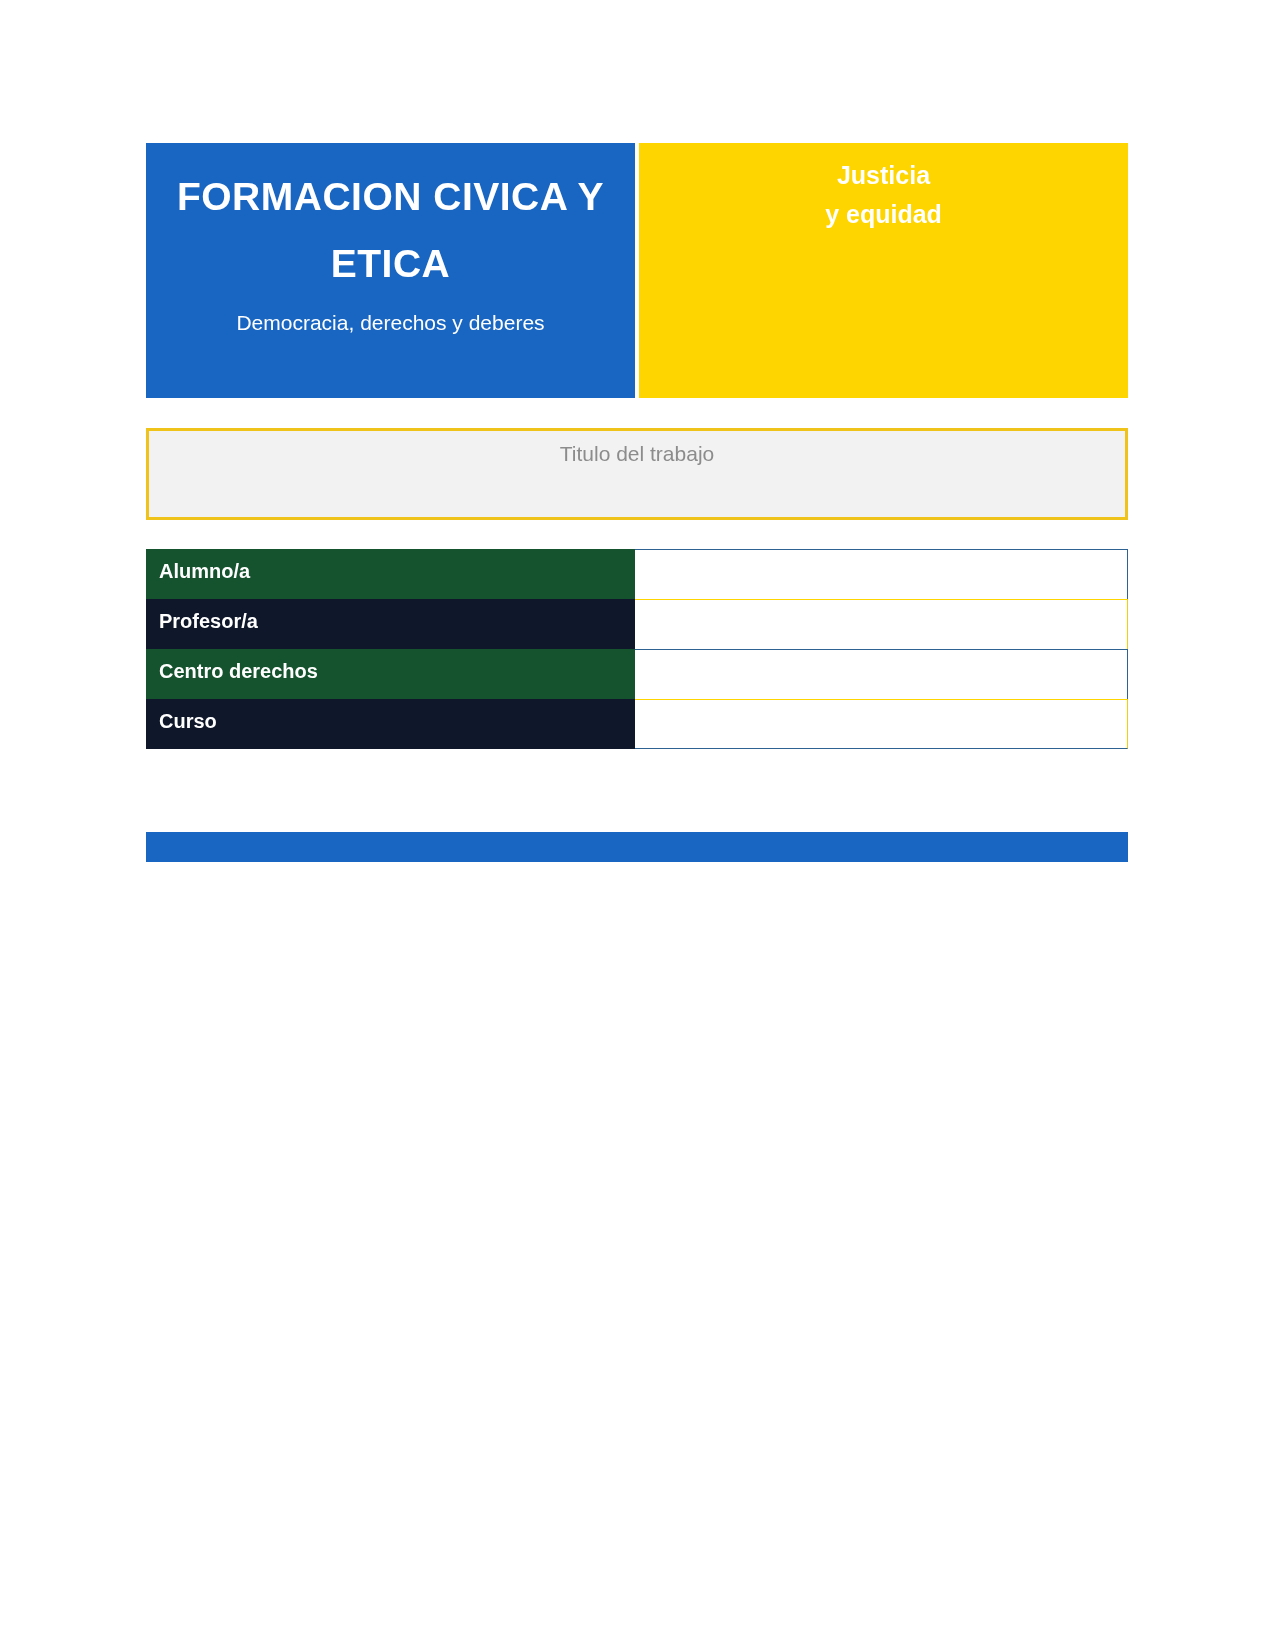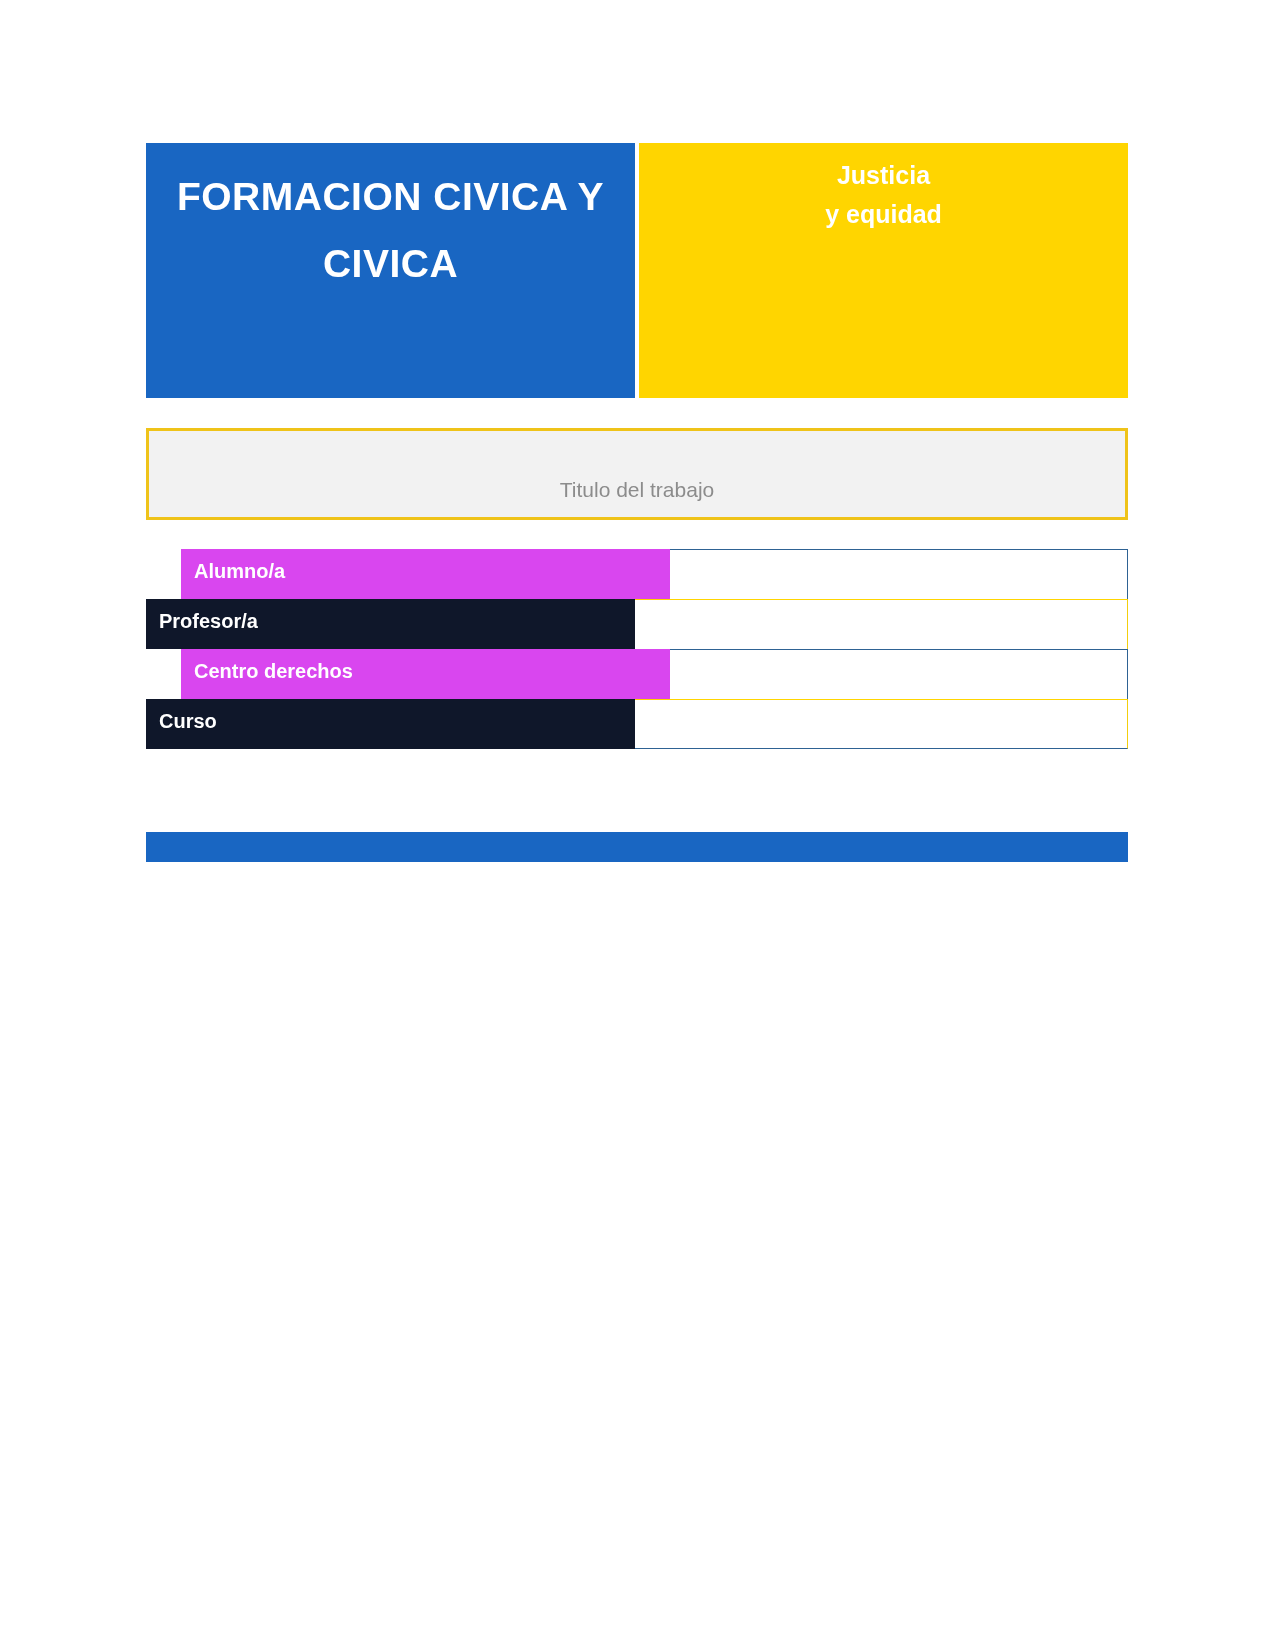--- a/index.html
+++ b/index.html
@@ -68,21 +68,20 @@
     width: 982px;
     height: 92px;
     background: #F2F2F2;
     border: 3px solid #EFC319;
     text-align: center;
     padding-top: 11px;
   }
   .title-placeholder {
     font-size: 21px;
     color: #8C8C8C;
-    margin-top: 36px;
   }
 
   
   .info-table {
     position: absolute;
     left: 146px;
     top: 549px;
     width: 982px;
   }
   .info-row {
@@ -91,21 +90,21 @@
   }
   .info-label {
     width: 489px;
     height: 50px;
     color: #ffffff;
     font-size: 20px;
     font-weight: 700;
     padding-left: 13px;
     padding-top: 11px;
   }
-  .row-blue .info-label { background: #d946ef; margin-left: 35px; }
+  .row-blue .info-label { background: #14532d; }
   .row-yellow .info-label { background: #0f172a; }
   .info-value {
     flex: 1;
     height: 50px;
     background: #ffffff;
     font-size: 20px;
     color: #333333;
     padding: 11px 10px 0 10px;
   }
   .row-blue .info-value {
@@ -132,22 +131,23 @@
 </style>
 </head>
 <body>
 
 <div class="page">
 
   <div class="header">
     <div class="header-left">
       <div class="main-title">
         <div>FORMACION CIVICA Y</div>
-        <div>CIVICA</div>
+        <div>ETICA</div>
       </div>
+      <div class="main-subtitle">Democracia, derechos y deberes</div>
     </div>
     <div class="header-gap"></div>
     <div class="header-right">
       <div class="badge-text">
         <div>Justicia</div>
         <div>y equidad</div>
       </div>
     </div>
   </div>
 

